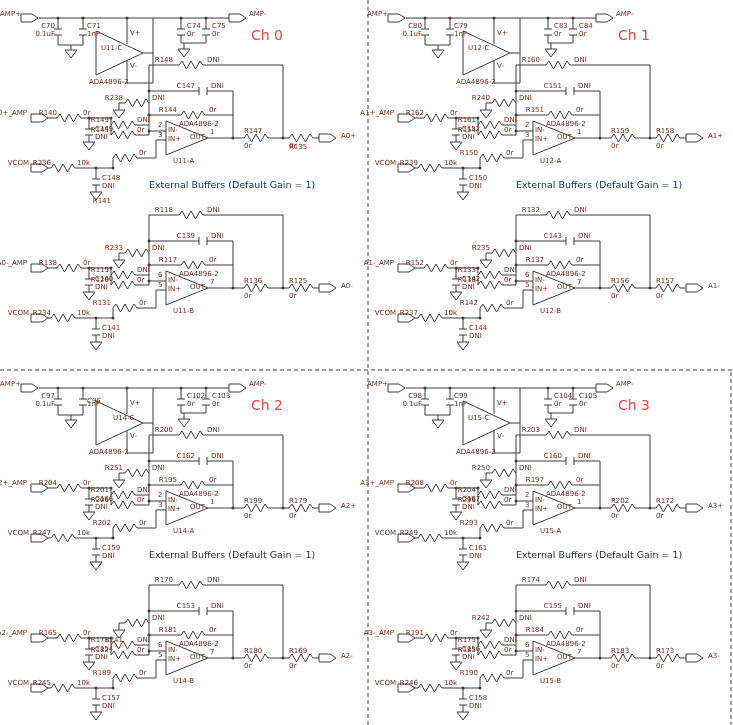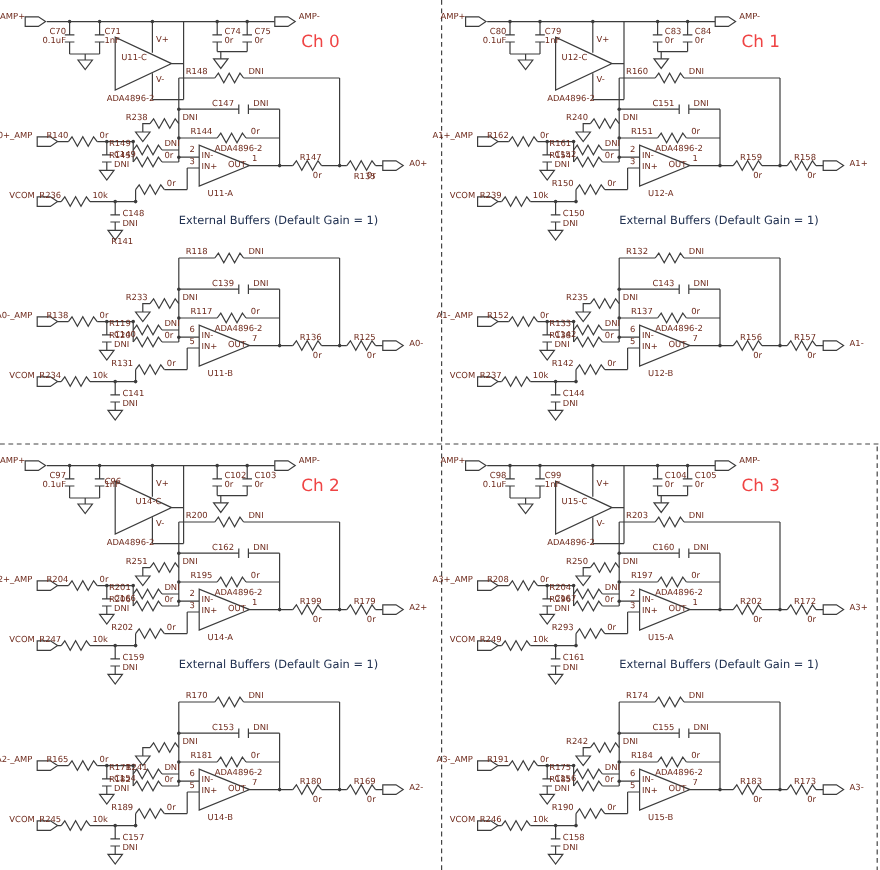--- a/index.html
+++ b/index.html
@@ -1,21 +1,21 @@
 <!DOCTYPE html>
 <html><head>
 <meta charset="utf-8">
 <style>
   html,body{margin:0;padding:0;background:#fff;}
   #wrap{position:relative;width:733px;height:725px;background:#ffffff;overflow:hidden;
         font-family:"DejaVu Sans",sans-serif;}
   #schematic-svg{position:absolute;left:0;top:0;}
   .lb{position:absolute;font-size:7px;line-height:1.05;color:#6e2a1c;white-space:nowrap;}
   .lb.r{text-align:right;}
-  .lb.c{text-align:right;}
+  .lb.c{text-align:left;}
   .title{position:absolute;font-size:14px;color:#ef4444;white-space:nowrap;}
   .cap{position:absolute;font-size:9.5px;color:#203050;white-space:nowrap;}
 </style>
 </head>
 <body>
 
 <div id="wrap">
 
   <svg id="schematic-svg" width="733" height="725" viewBox="0 0 733 725">
     <defs>

